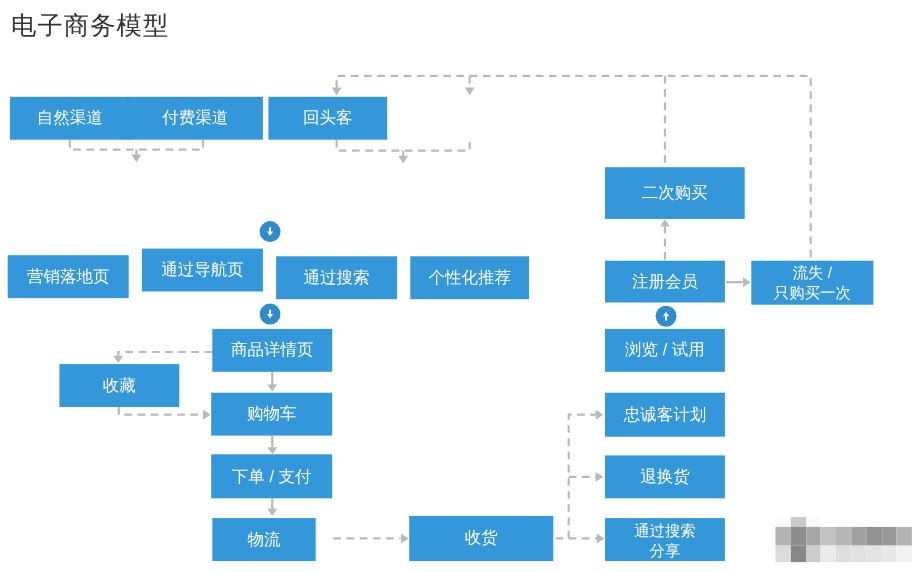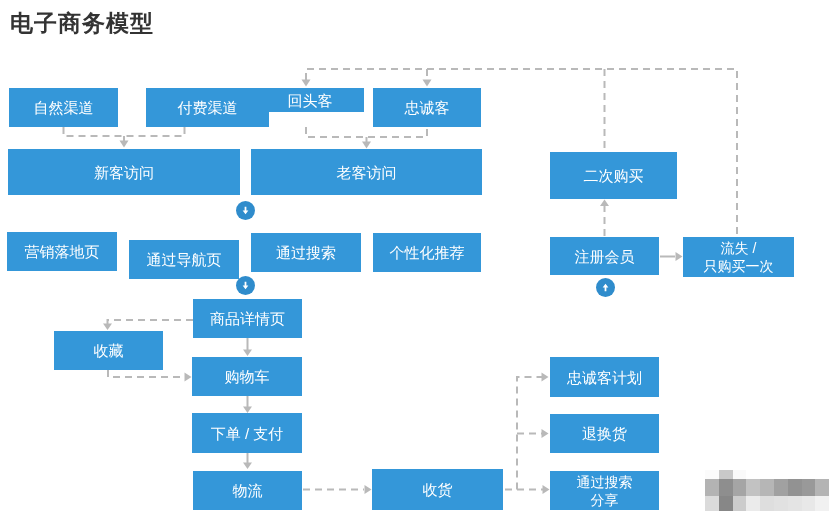--- a/index.html
+++ b/index.html
@@ -1,21 +1,21 @@
 <!DOCTYPE html>
 <html style="--background: #ffffff; --box-blue: #3497d9; --circle-blue: #2f8ccc; --connector-gray: #b9b9b9; --title-color: #333333; --box-text: #ffffff;"><head>
 <meta charset="utf-8">
 <style>
   html,body{margin:0;padding:0;background:#fff;}
   .canvas{
     position:relative;width:831px;height:520px;background:var(--background,#fff);
     font-family:"Liberation Sans","DejaVu Sans",sans-serif;overflow:hidden;
   }
   .page-title{
-    position:absolute;left:10px;top:8px;font-size:23px;font-weight:bold;
+    position:absolute;left:10px;top:8px;font-size:23px;font-weight:normal;
     color:var(--title-color,#333);letter-spacing:1px;white-space:nowrap;
   }
   .node{
     position:absolute;background:var(--box-blue,#3497d9);color:var(--box-text,#fff);
     display:flex;flex-direction:column;align-items:center;justify-content:center;
     font-size:15px;text-align:center;line-height:19px;box-sizing:border-box;
   }
   .node.small-text{font-size:14px;line-height:18px;}
   .conn-layer{position:absolute;left:0;top:0;z-index:1;}
   .node,.flow-circle{z-index:2;}
@@ -81,82 +81,76 @@
 
     <path class="conn dashed" d="M517 489.5 L517 377 L542 377"></path>
     <polygon class="arrowhead" points="541.5,372.5 541.5,381.5 548.5,377"></polygon>
     <path class="conn dashed" d="M517 433.5 L542 433.5"></path>
     <polygon class="arrowhead" points="541.5,429 541.5,438 548.5,433.5"></polygon>
   </svg>
 
   <div class="node" style="left:9px;top:88px;width:109px;height:39px">
       <span>自然渠道</span>
     </div>
-  <div class="node" style="left:146px;top:88px;width:123px;height:39px">
+  <div class="node" style="left:116px;top:88px;width:123px;height:39px">
       <span>付费渠道</span>
     </div>
-  <div class="node" style="left:256px;top:88px;width:108px;height:24px">
+  <div class="node" style="left:244px;top:88px;width:108px;height:39px">
       <span>回头客</span>
     </div>
-  <div class="node" style="left:373px;top:88px;width:108px;height:39px">
-      <span>忠诚客</span>
-    </div>
-
-  <div class="node" style="left:8px;top:149px;width:232px;height:46px">
-      <span>新客访问</span>
-    </div>
-  <div class="node" style="left:251px;top:149px;width:231px;height:46px">
-      <span>老客访问</span>
-    </div>
+
   <div class="node" style="left:550px;top:152px;width:127px;height:47px">
       <span>二次购买</span>
     </div>
 
   <div class="node" style="left:7px;top:232px;width:110px;height:39px">
       <span>营销落地页</span>
     </div>
-  <div class="node" style="left:129px;top:240px;width:110px;height:39px">
+  <div class="node" style="left:129px;top:226px;width:110px;height:39px">
       <span>通过导航页</span>
     </div>
   <div class="node" style="left:373px;top:233px;width:108px;height:39px">
       <span>个性化推荐</span>
     </div>
   <div class="node" style="left:251px;top:233px;width:110px;height:39px">
       <span>通过搜索</span>
     </div>
   <div class="node" style="left:550px;top:237px;width:109px;height:38px">
       <span>注册会员</span>
     </div>
   <div class="node small-text" style="left:683px;top:237px;width:111px;height:40px">
     <span>流失 /</span>
     <span>只购买一次</span>
   </div>
 
   <div class="node" style="left:193px;top:299px;width:109px;height:39px">
       <span>商品详情页</span>
     </div>
+  <div class="node" style="left:550px;top:299px;width:109px;height:39px">
+      <span>浏览 / 试用</span>
+    </div>
 
   <div class="node" style="left:54px;top:331px;width:109px;height:39px">
       <span>收藏</span>
     </div>
   <div class="node" style="left:192px;top:357px;width:110px;height:39px">
       <span>购物车</span>
     </div>
   <div class="node" style="left:550px;top:357px;width:109px;height:40px">
       <span>忠诚客计划</span>
     </div>
 
   <div class="node" style="left:192px;top:413px;width:110px;height:40px">
       <span>下单 / 支付</span>
     </div>
   <div class="node" style="left:550px;top:414px;width:109px;height:39px">
       <span>退换货</span>
     </div>
 
-  <div class="node" style="left:193px;top:471px;width:109px;height:39px">
+  <div class="node" style="left:193px;top:471px;width:94px;height:39px">
       <span>物流</span>
     </div>
   <div class="node" style="left:372px;top:469px;width:131px;height:41px">
       <span>收货</span>
     </div>
   <div class="node small-text" style="left:550px;top:471px;width:109px;height:39px">
     <span>通过搜索</span>
     <span>分享</span>
   </div>
 

